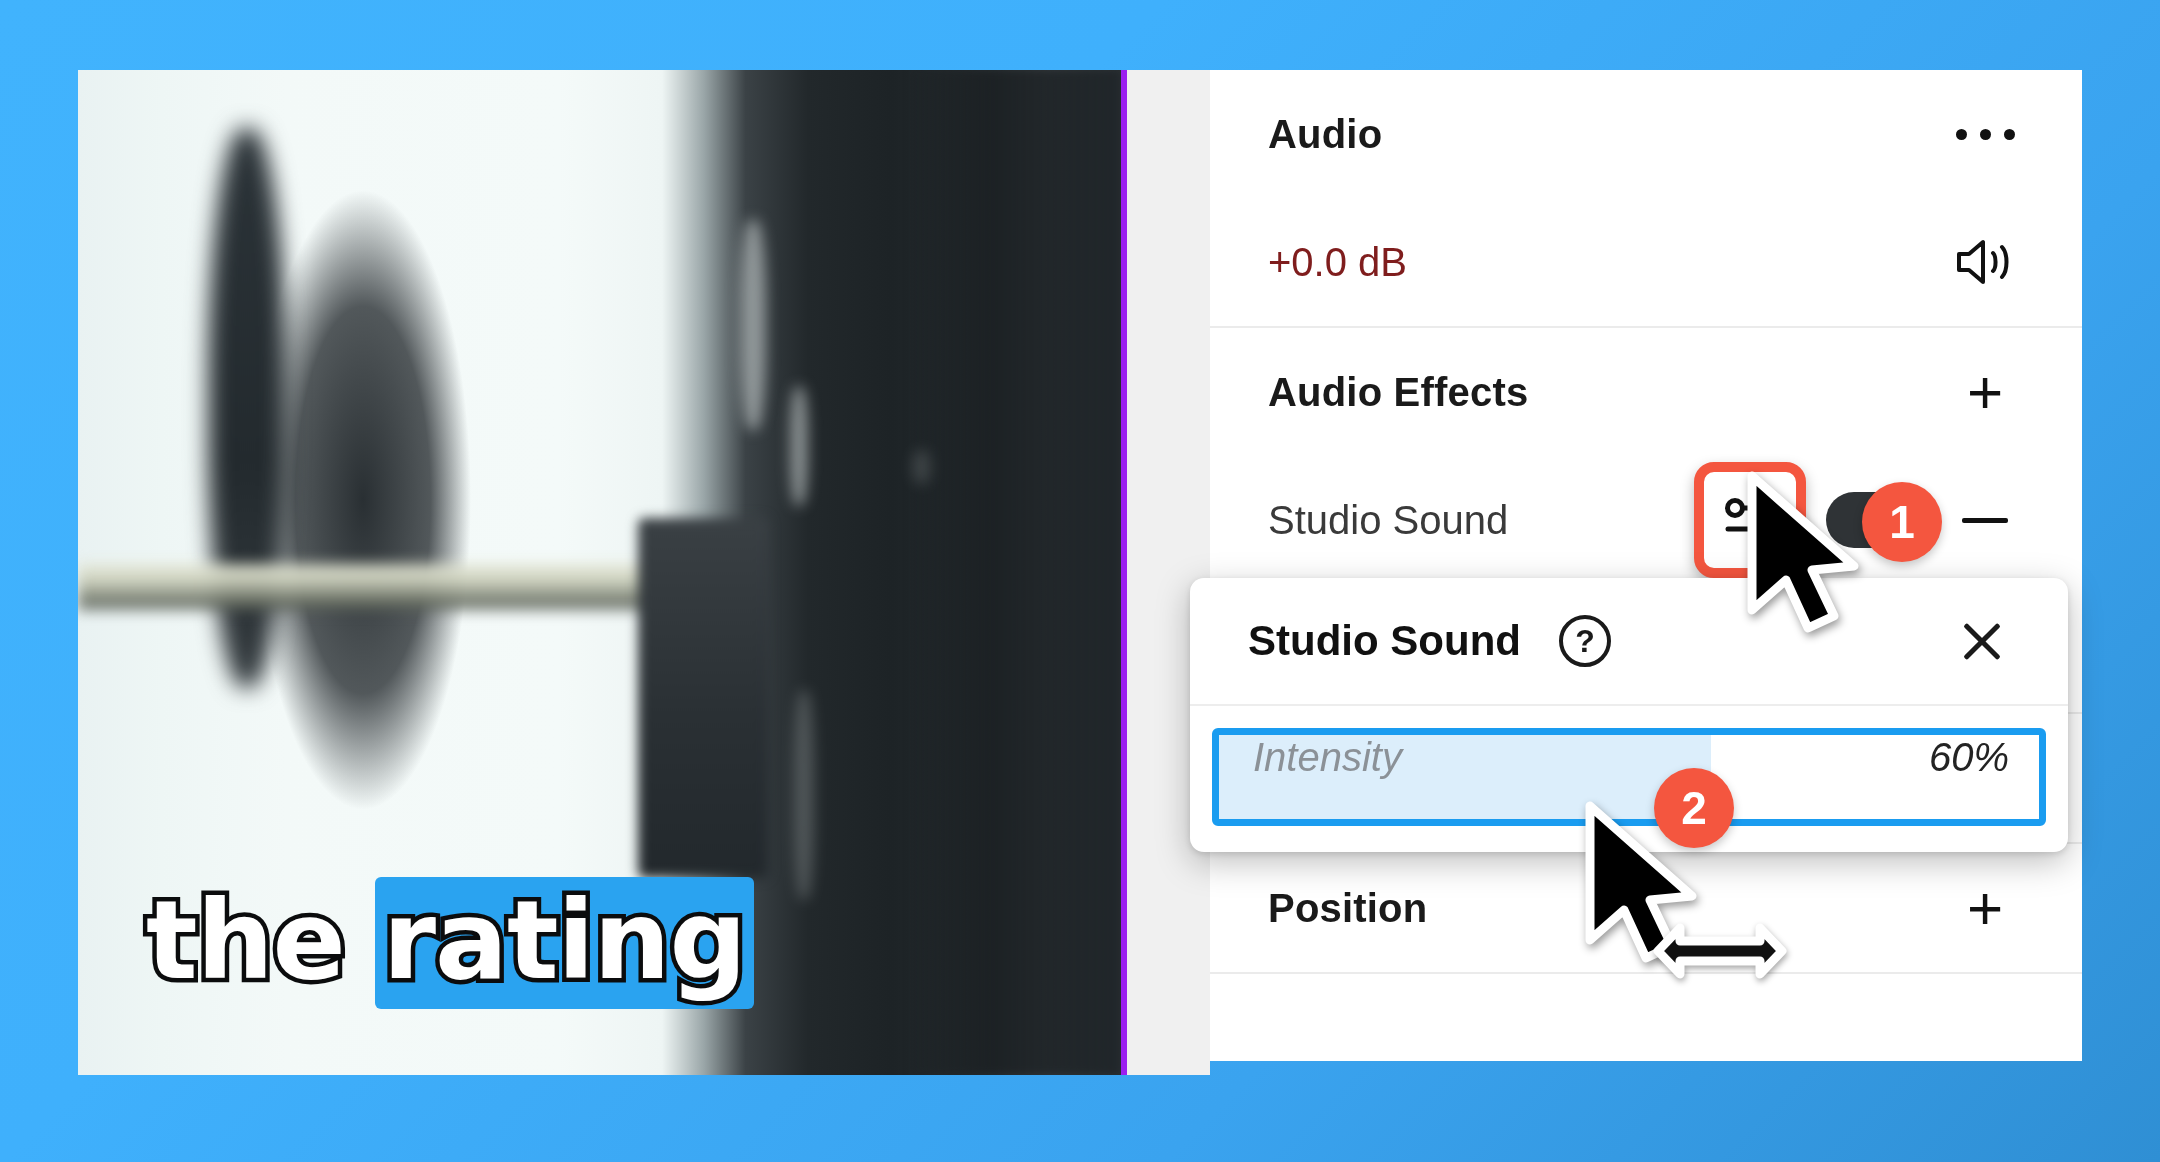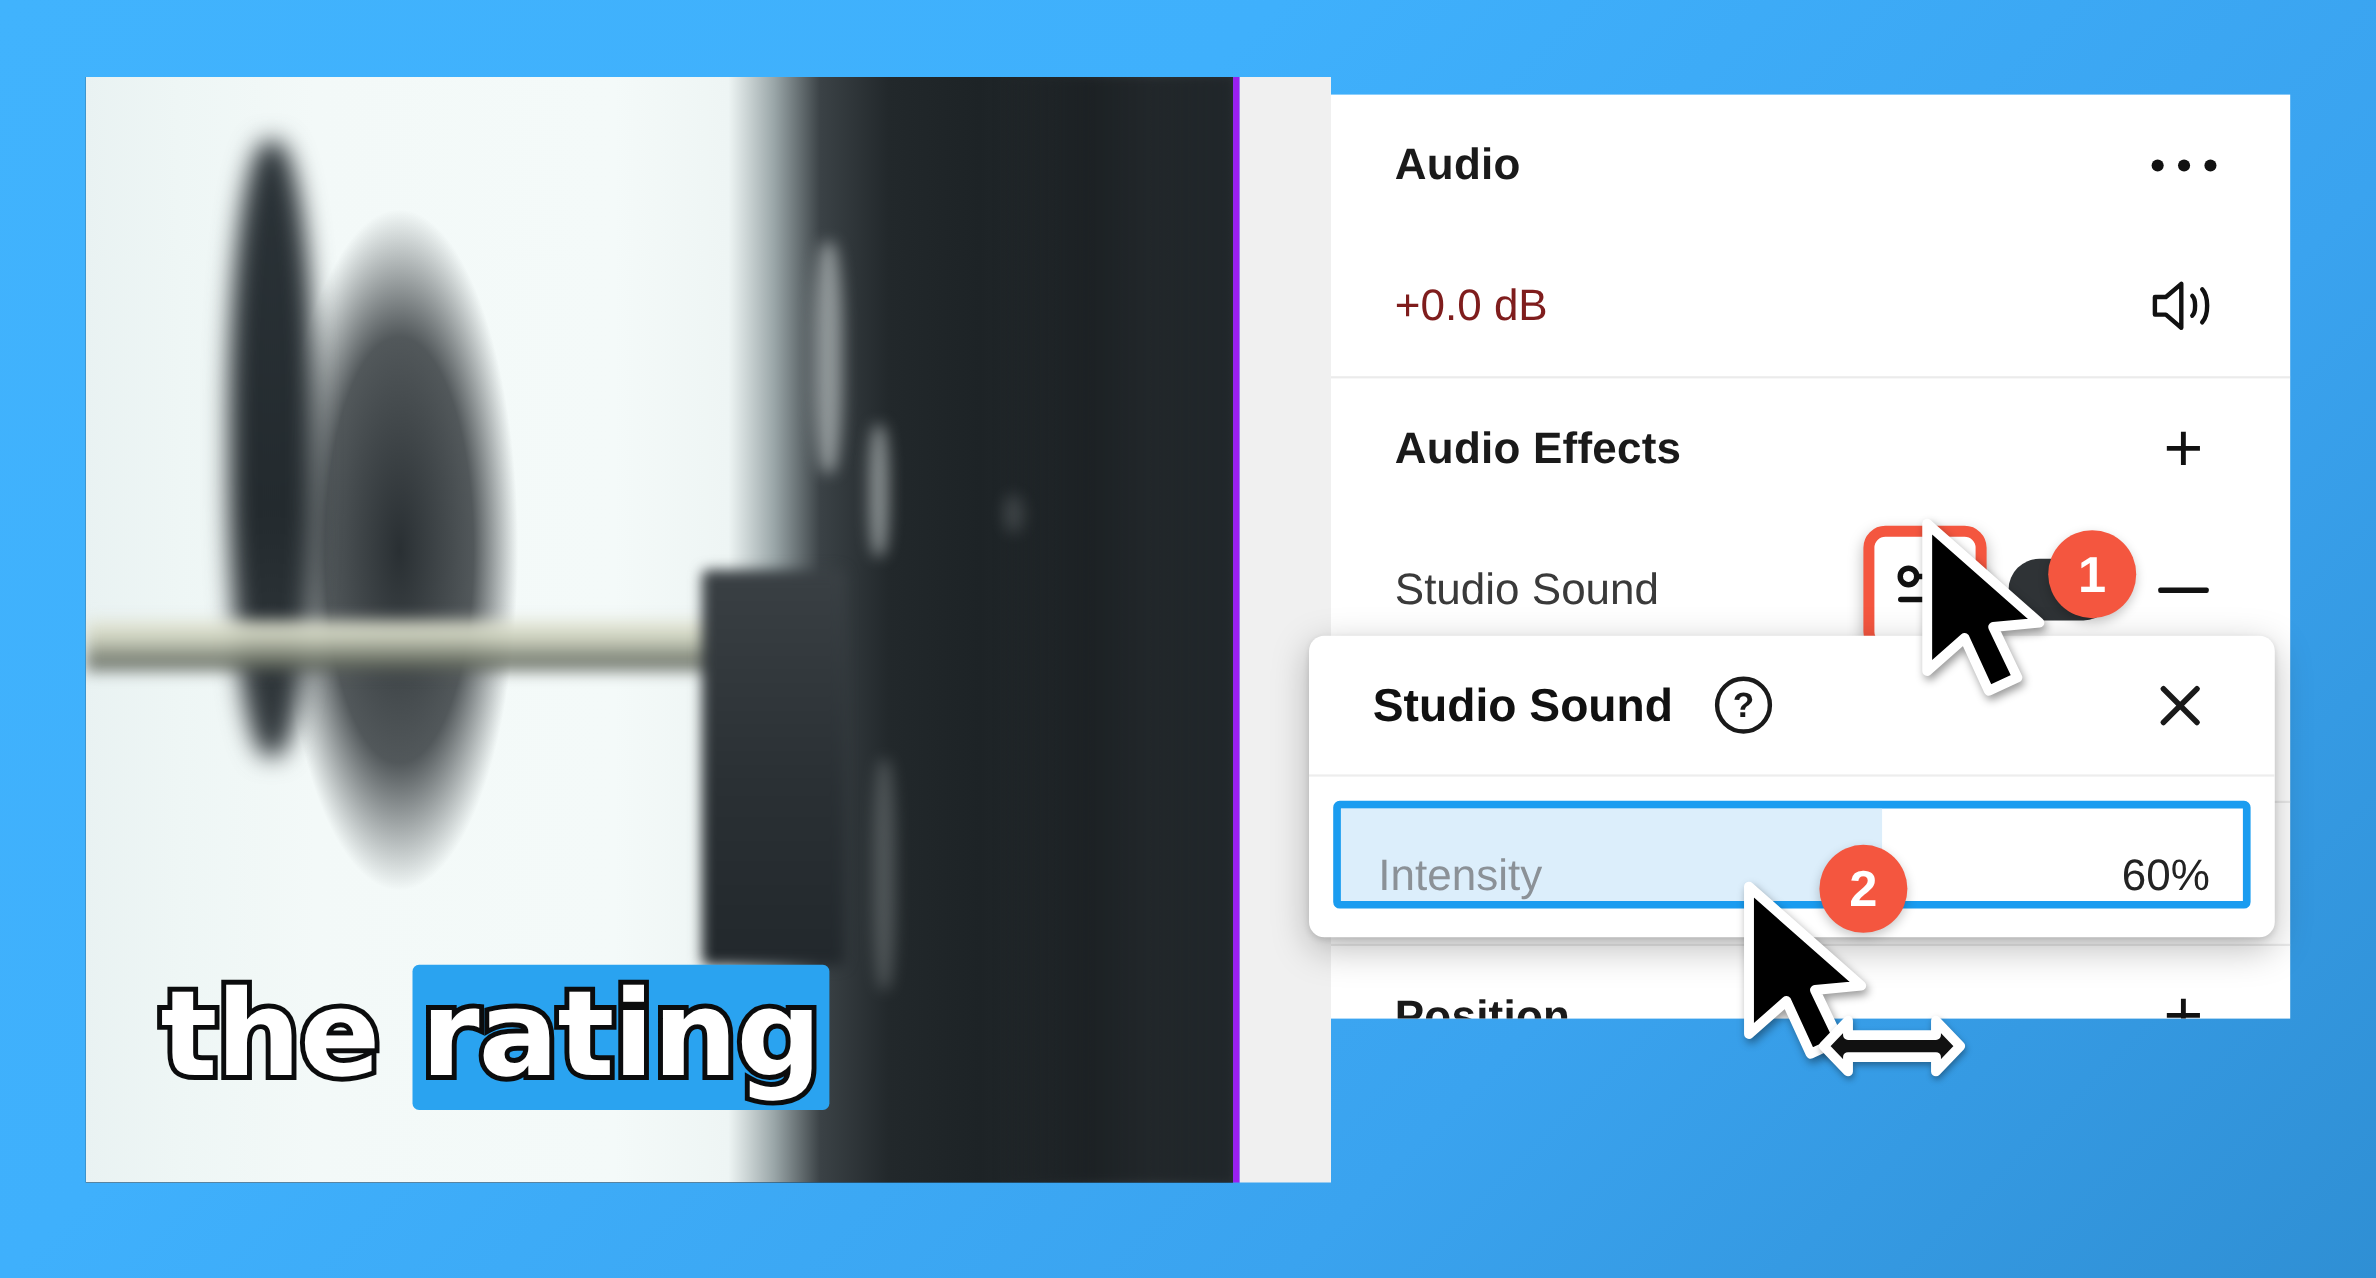--- a/index.html
+++ b/index.html
@@ -146,23 +146,23 @@
     top: 70px;
     width: 83px;
     height: 1005px;
     background: #f0f0f0;
   }
 
   
   #panel {
     position: absolute;
     left: 1210px;
-    top: 86px;
+    top: 70px;
     width: 872px;
-    height: 840px;
+    height: 991px;
     background: #ffffff;
     overflow: hidden;
   }
   .panel-section { border-bottom: 2px solid #ebebeb; }
   .panel-row {
     display: flex;
     align-items: center;
     justify-content: space-between;
     padding: 0 62px 0 58px;
     height: 128px;
@@ -297,22 +297,23 @@
   #popup-close::after  { transform: rotate(-45deg); }
 
   #popup-body { padding: 22px 22px 26px 22px; }
   #slider {
     position: relative;
     height: 98px;
     border: 7px solid #1a9cf0;
     border-radius: 6px;
     background: #ffffff;
     display: flex;
-    align-items: flex-end;
+    align-items: flex-start;
     overflow: hidden;
+    font-style: italic;
   }
   #slider-fill {
     position: absolute;
     left: 0; top: 0; bottom: 0;
     background: #dceefb;
   }
   #slider-label {
     position: relative;
     z-index: 2;
     margin-left: 34px;

